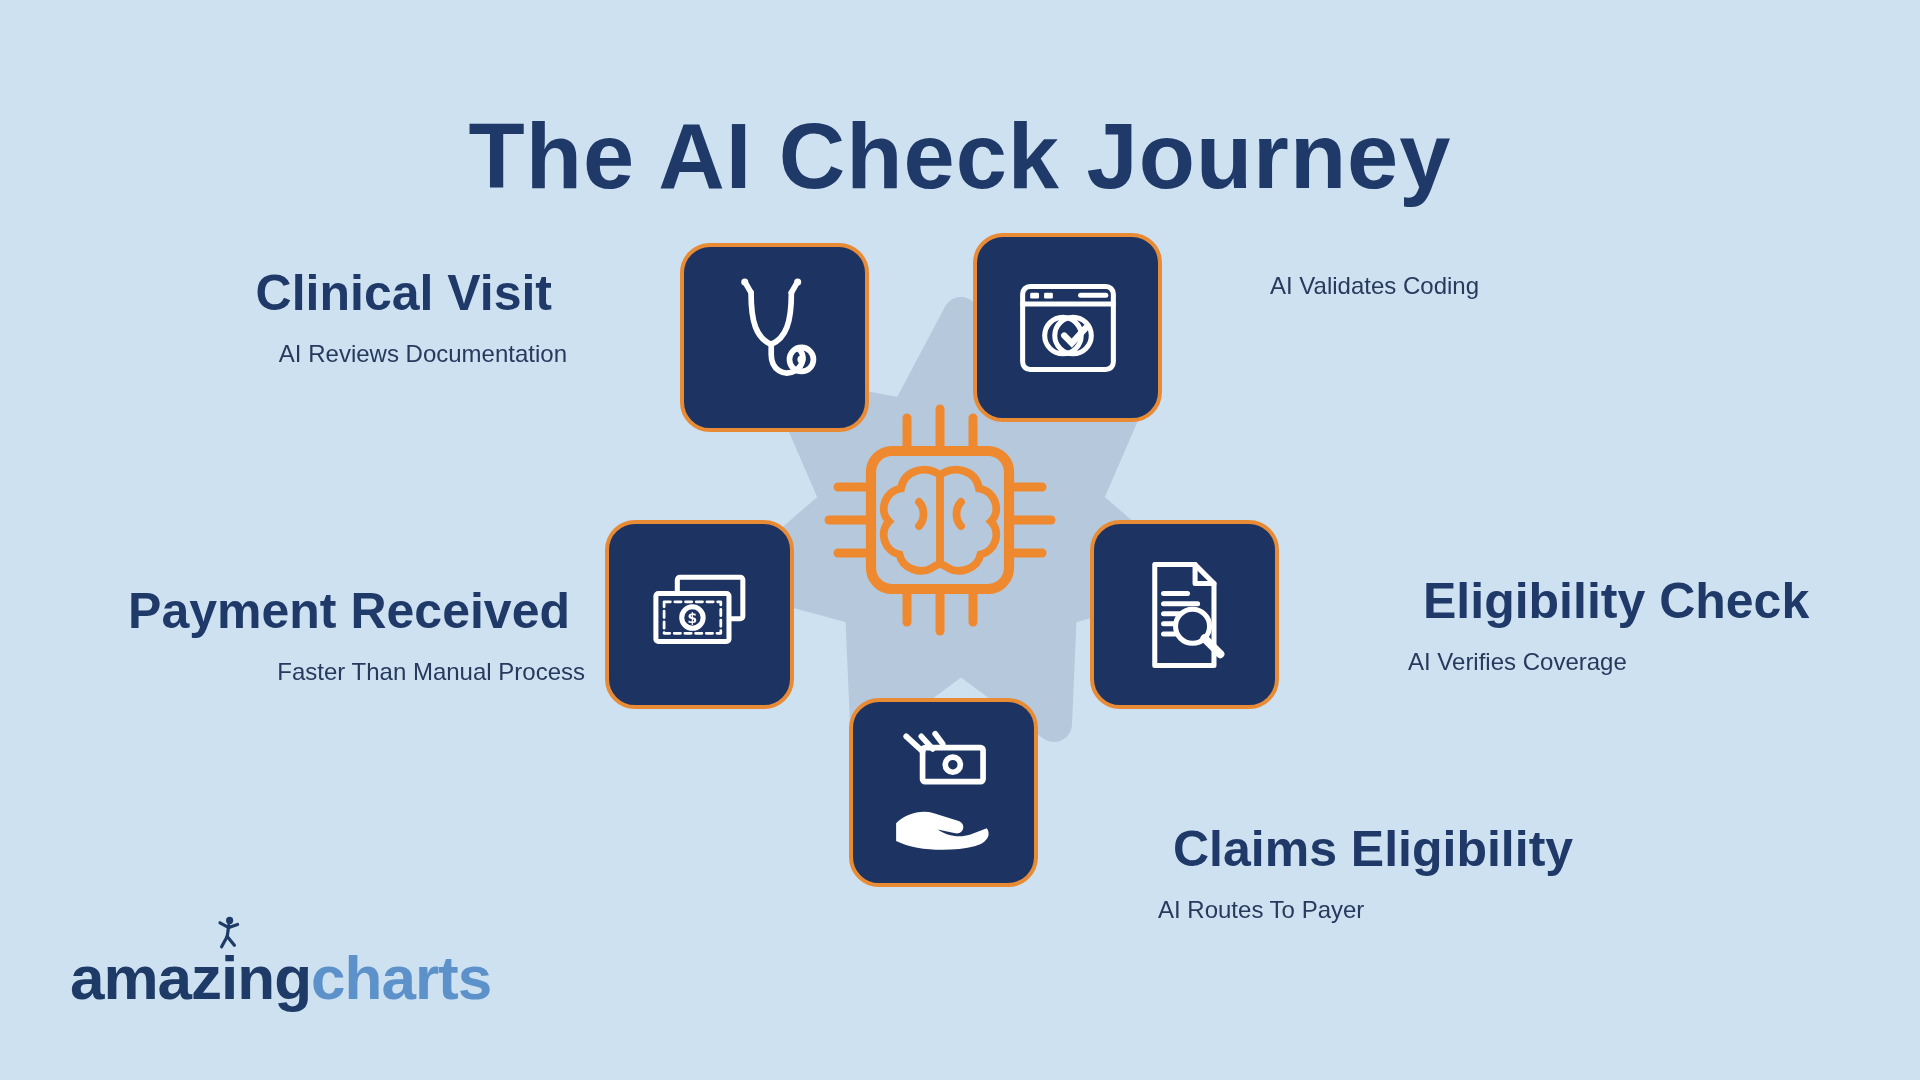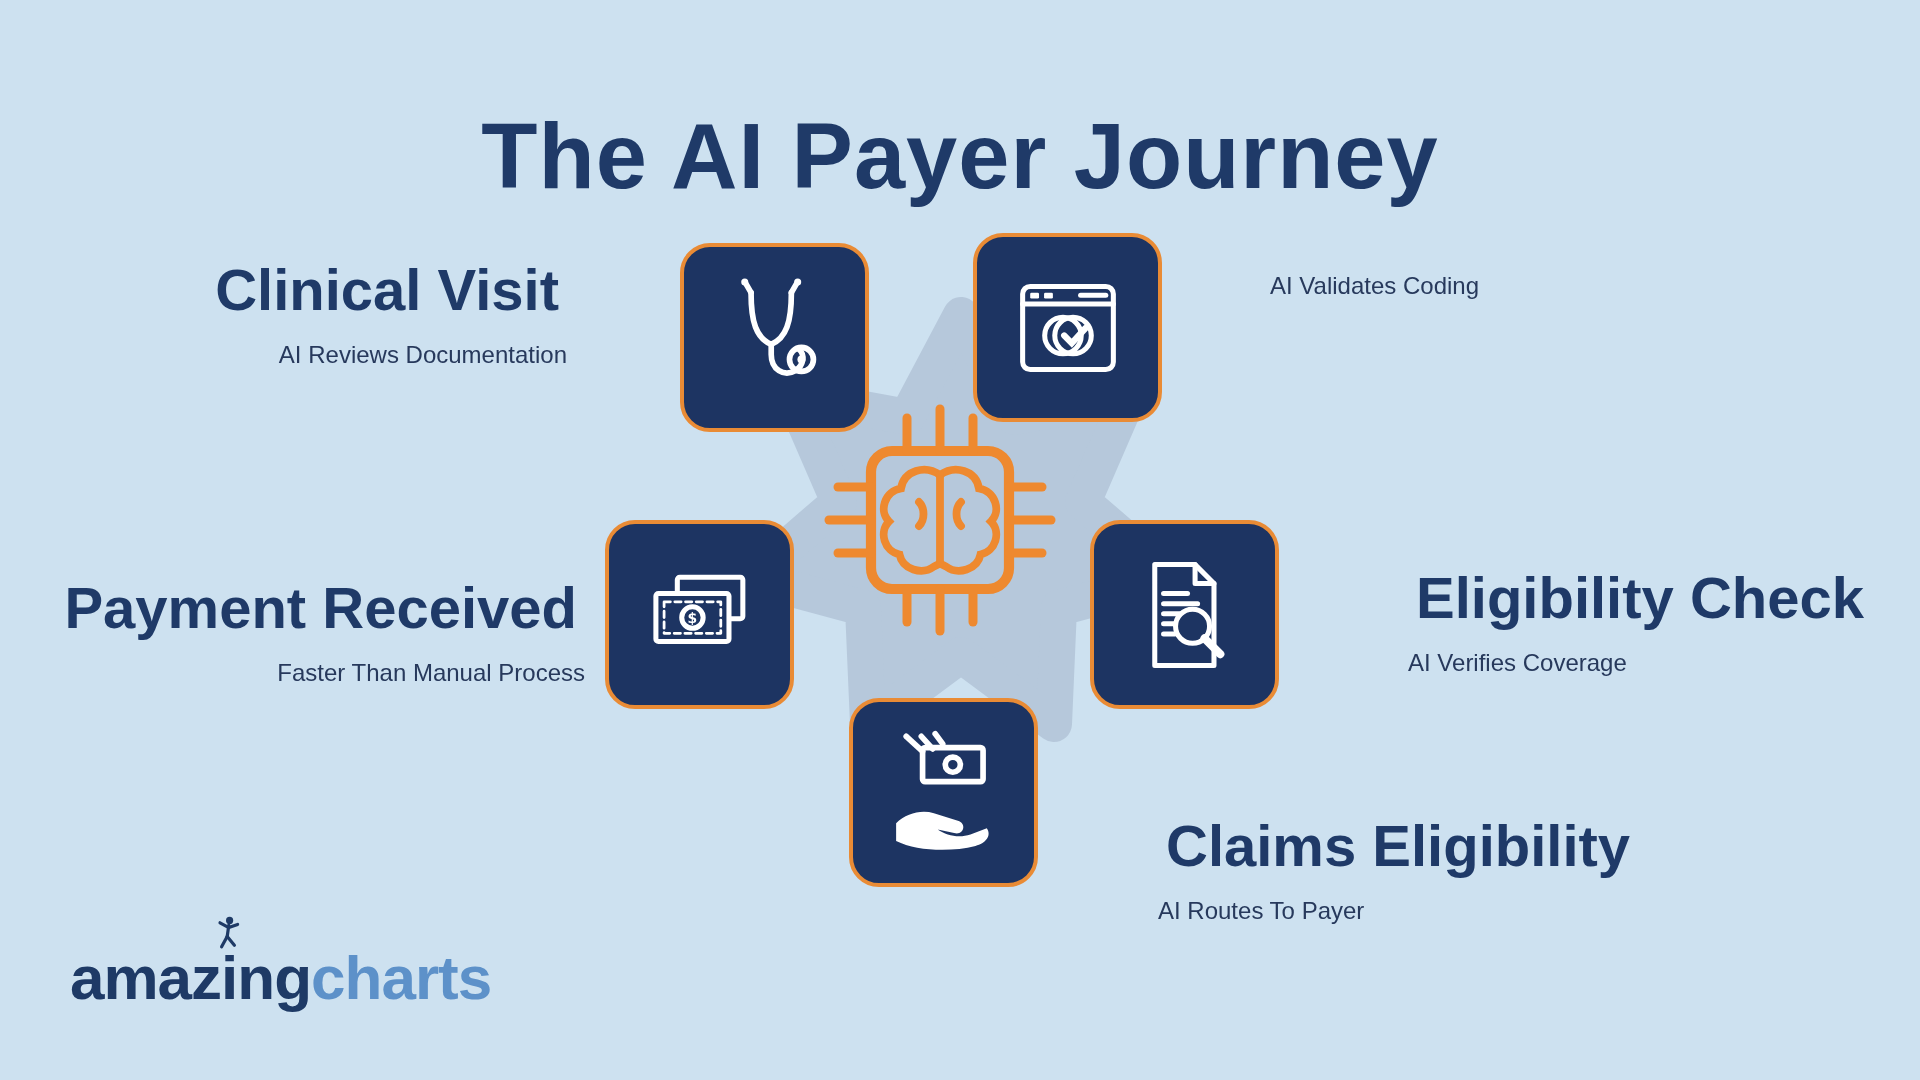--- a/index.html
+++ b/index.html
@@ -19,39 +19,39 @@
     display:flex;align-items:center;justify-content:center;
   }
   .tile svg{width:126px;height:126px;}
   #tile-clinical{left:680px;top:243px;}
   #tile-code{left:973px;top:233px;}
   #tile-eligibility{left:1090px;top:520px;}
   #tile-claims{left:849px;top:698px;}
   #tile-payment{left:605px;top:520px;}
   .chip{position:absolute;left:790px;top:370px;width:300px;height:300px;}
   .step-text{position:absolute;}
-  .step-text h2{margin:8px;font-size:58px;font-weight:bold;color:#1f3a68;line-height:1.05;}
+  .step-text h2{margin:15px;font-size:50px;font-weight:bold;color:#1f3a68;line-height:1.05;}
   .step-text p{margin:16px 0 0;font-size:24px;color:#27395c;line-height:1.5;}
   .align-right{text-align:right;}
   #text-clinical{right:1353px;top:252px;width:460px;}
   #text-clinical p{max-width:300px;margin-left:auto;}
   #text-code{left:1270px;top:252px;width:560px;}
   #text-eligibility{left:1408px;top:560px;width:520px;}
   #text-claims{left:1158px;top:808px;width:620px;}
   #text-payment{right:1335px;top:570px;width:560px;}
   #text-payment p{max-width:380px;margin-left:auto;}
   .logo{position:absolute;left:62px;top:942px;font-size:62px;font-weight:bold;letter-spacing:-1px;}
   .logo .p1{color:#1e3a66;margin-left:8px;}
   .logo .p2{color:#5d91c9;text-align:right;}
   .logo .figure{position:absolute;left:150px;top:-30px;width:32px;height:44px;}
 </style>
 </head>
 <body>
 
-<h1 class="title">The AI Payer Journey</h1>
+<h1 class="title">The AI Check Journey</h1>
 
 <svg class="star" viewBox="0 0 560 560">
   <polygon points="280,65 334,167 448,146 402,252 490,328 378,358 373,474 280,405 187,474 182,358 70,328 158,252 112,146 226,167" fill="#b6c8db" stroke="#b6c8db" stroke-width="36" stroke-linejoin="round"></polygon>
 </svg>
 
 <svg class="chip" viewBox="0 0 100 100">
   <g fill="none" stroke="#ee892f" stroke-linecap="round">
     <rect x="27" y="27" width="46" height="46" rx="7" stroke-width="3.4"></rect>
     <g stroke-width="3">
       <path d="M39 27 V16"></path>

